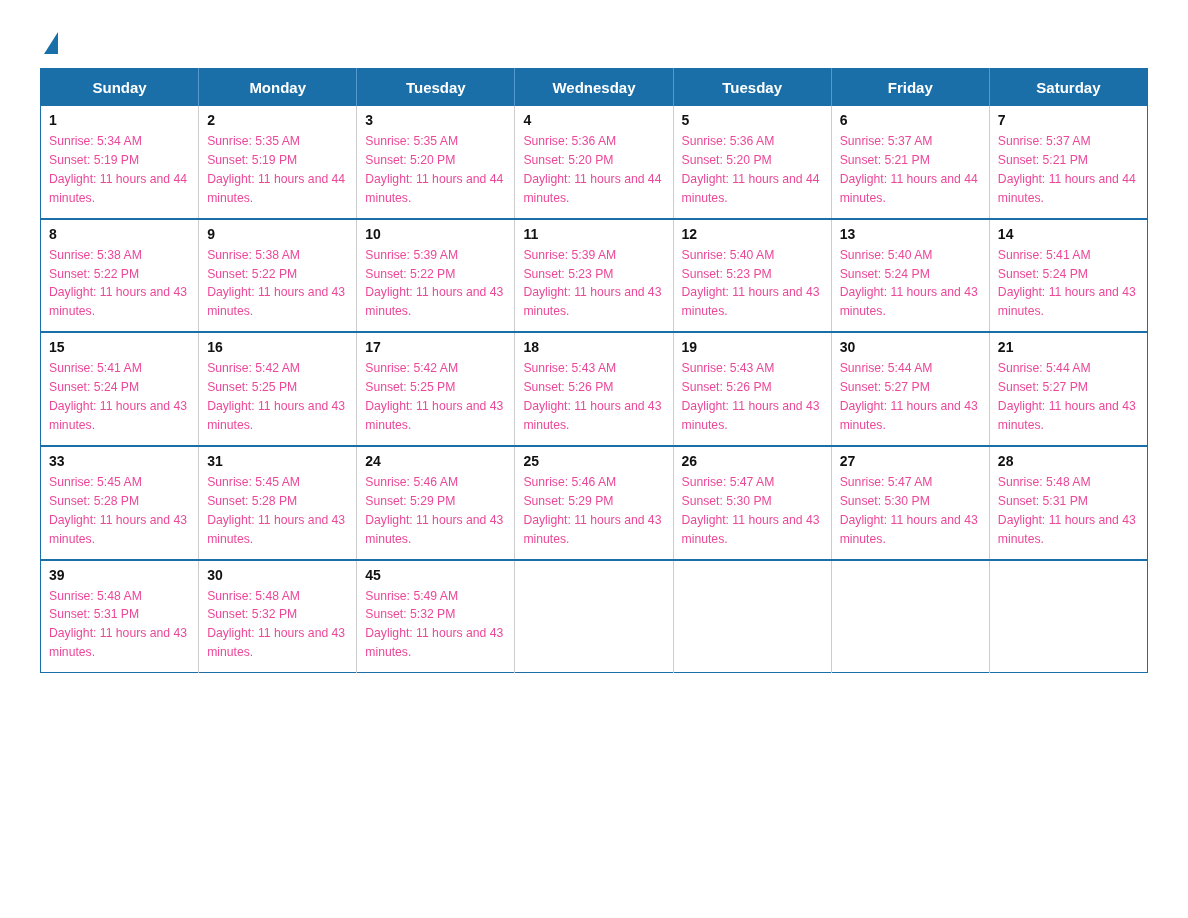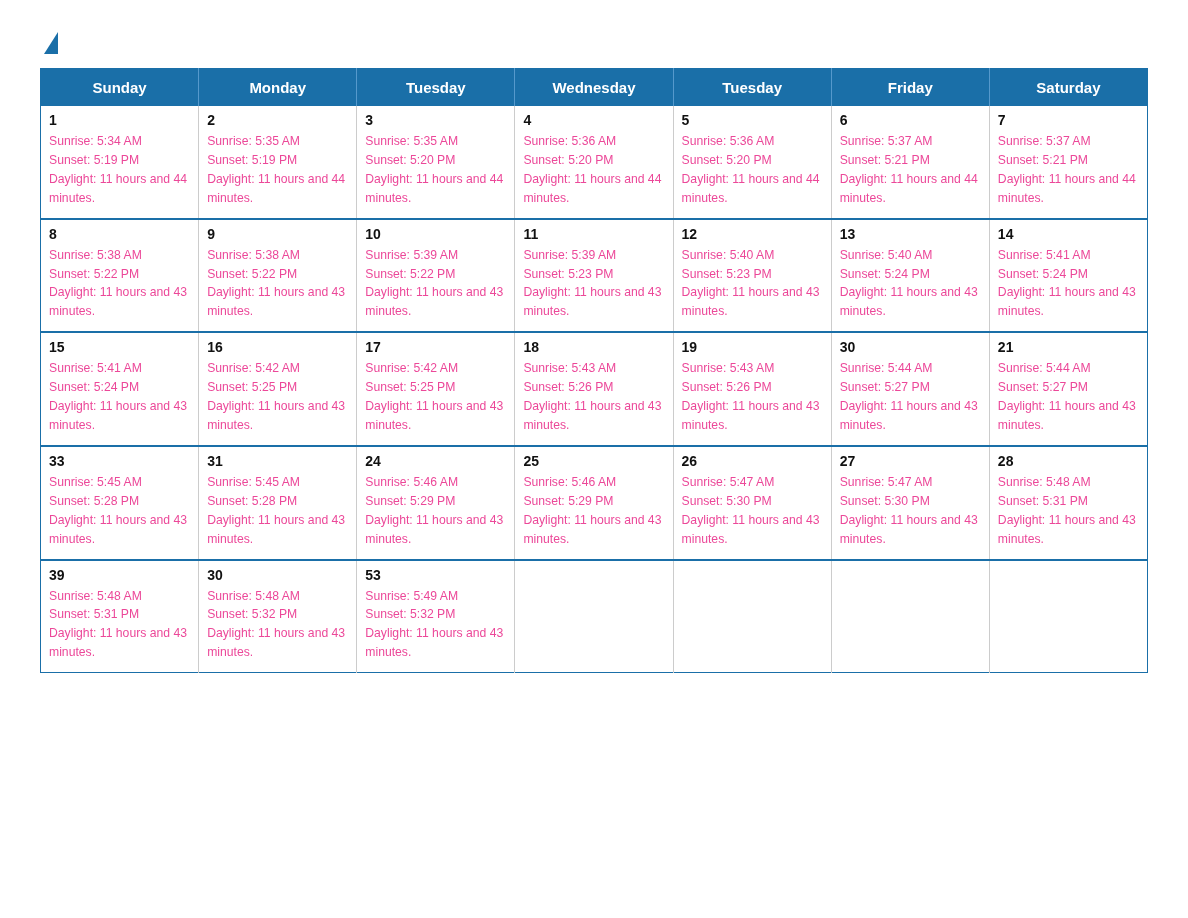--- a/index.html
+++ b/index.html
@@ -264,21 +264,21 @@
       <tr>
         <td>
           <span class="day-number">39</span>
         <div class="day-info">Sunrise: 5:48 AM<br>Sunset: 5:31 PM<br>Daylight: 11 hours and 43 minutes.</div>
         </td>
         <td>
           <span class="day-number">30</span>
         <div class="day-info">Sunrise: 5:48 AM<br>Sunset: 5:32 PM<br>Daylight: 11 hours and 43 minutes.</div>
         </td>
         <td>
-          <span class="day-number">53</span>
+          <span class="day-number">45</span>
         <div class="day-info">Sunrise: 5:49 AM<br>Sunset: 5:32 PM<br>Daylight: 11 hours and 43 minutes.</div>
         </td>
         <td class="empty-cell"></td>
         <td class="empty-cell"></td>
         <td class="empty-cell"></td>
         <td class="empty-cell"></td>
       </tr>
     </tbody>
 </table>
 

